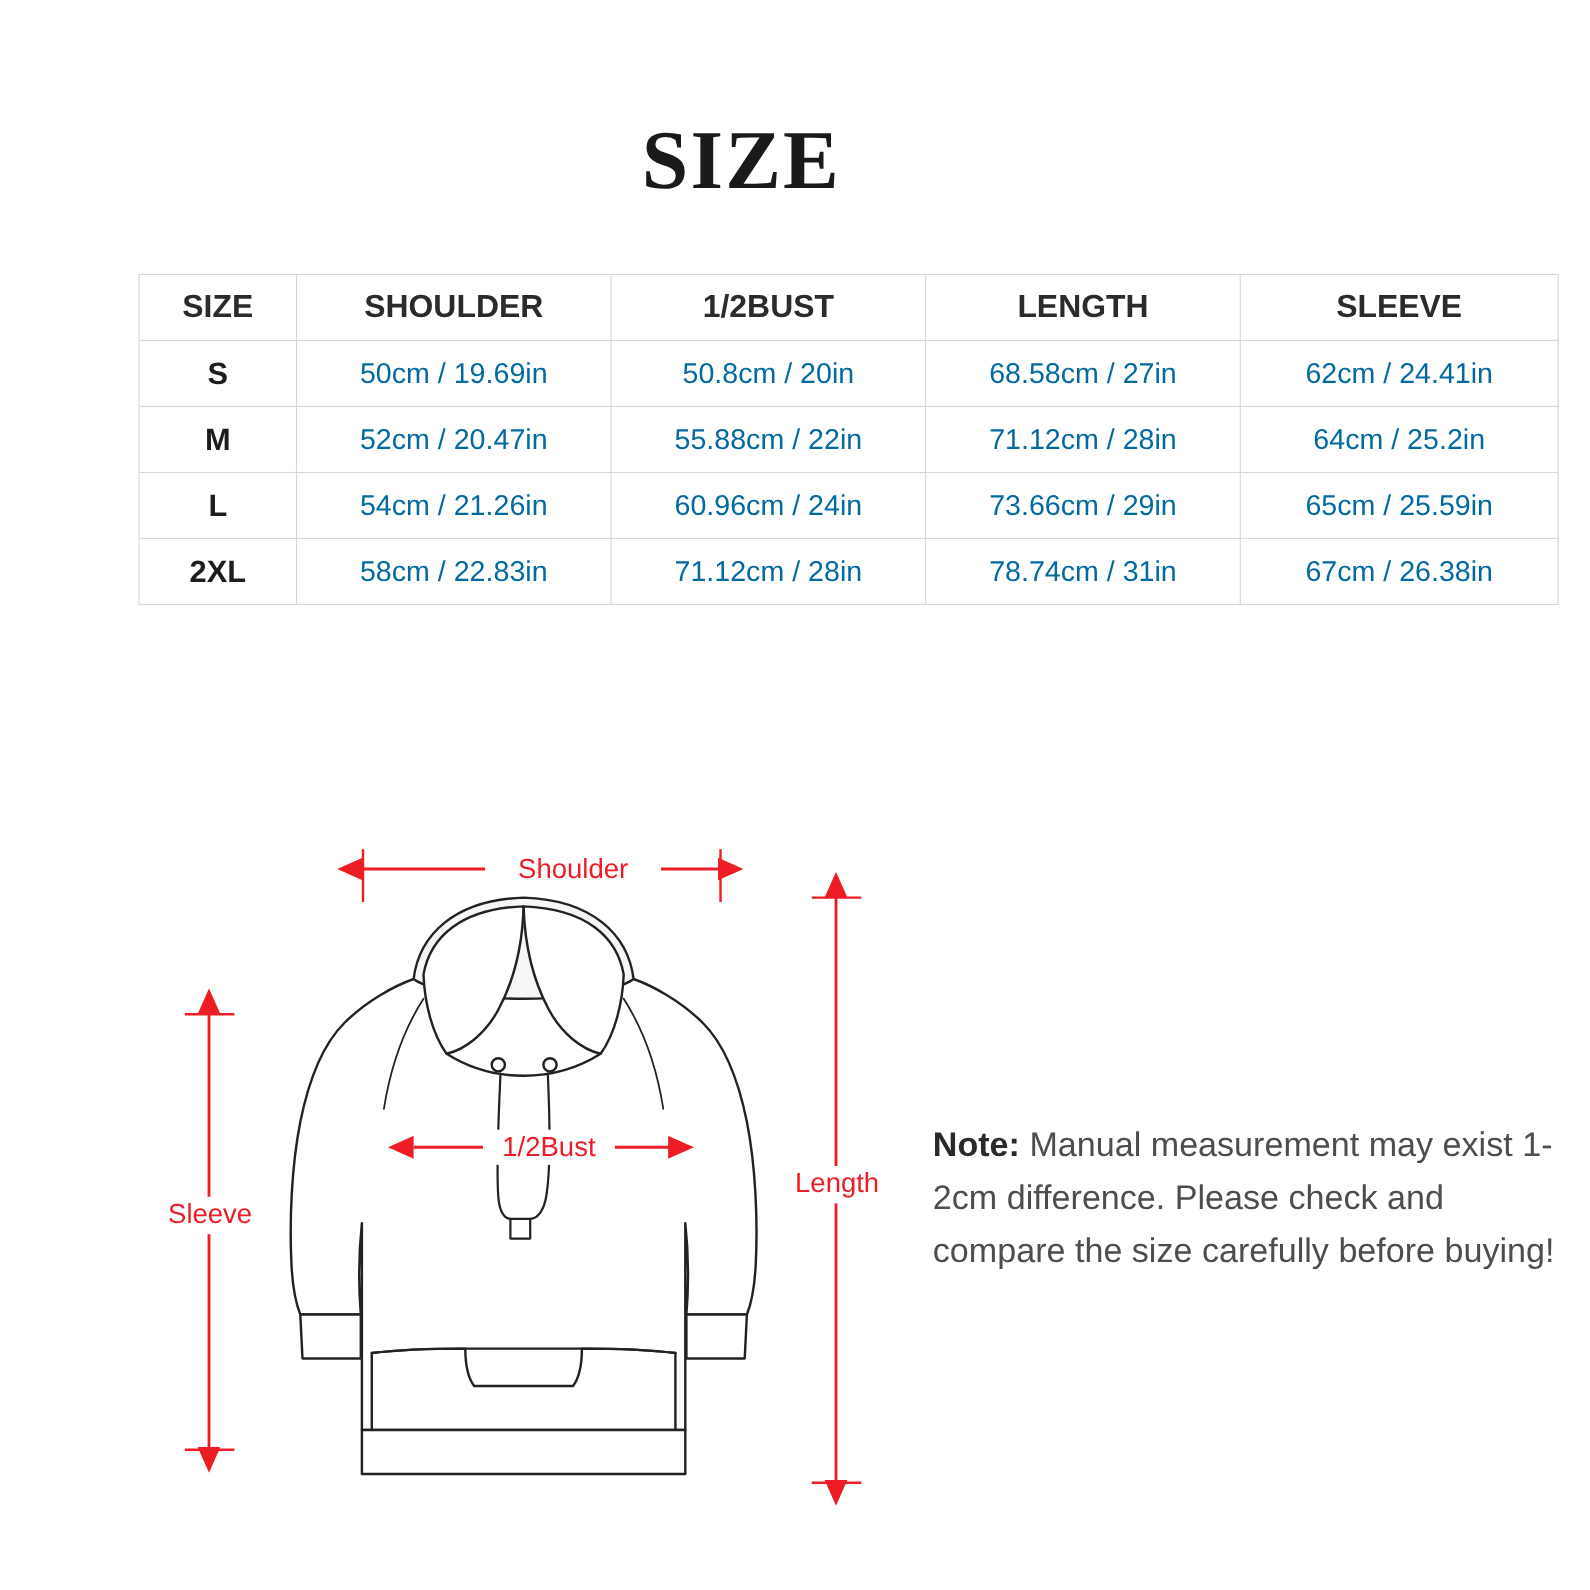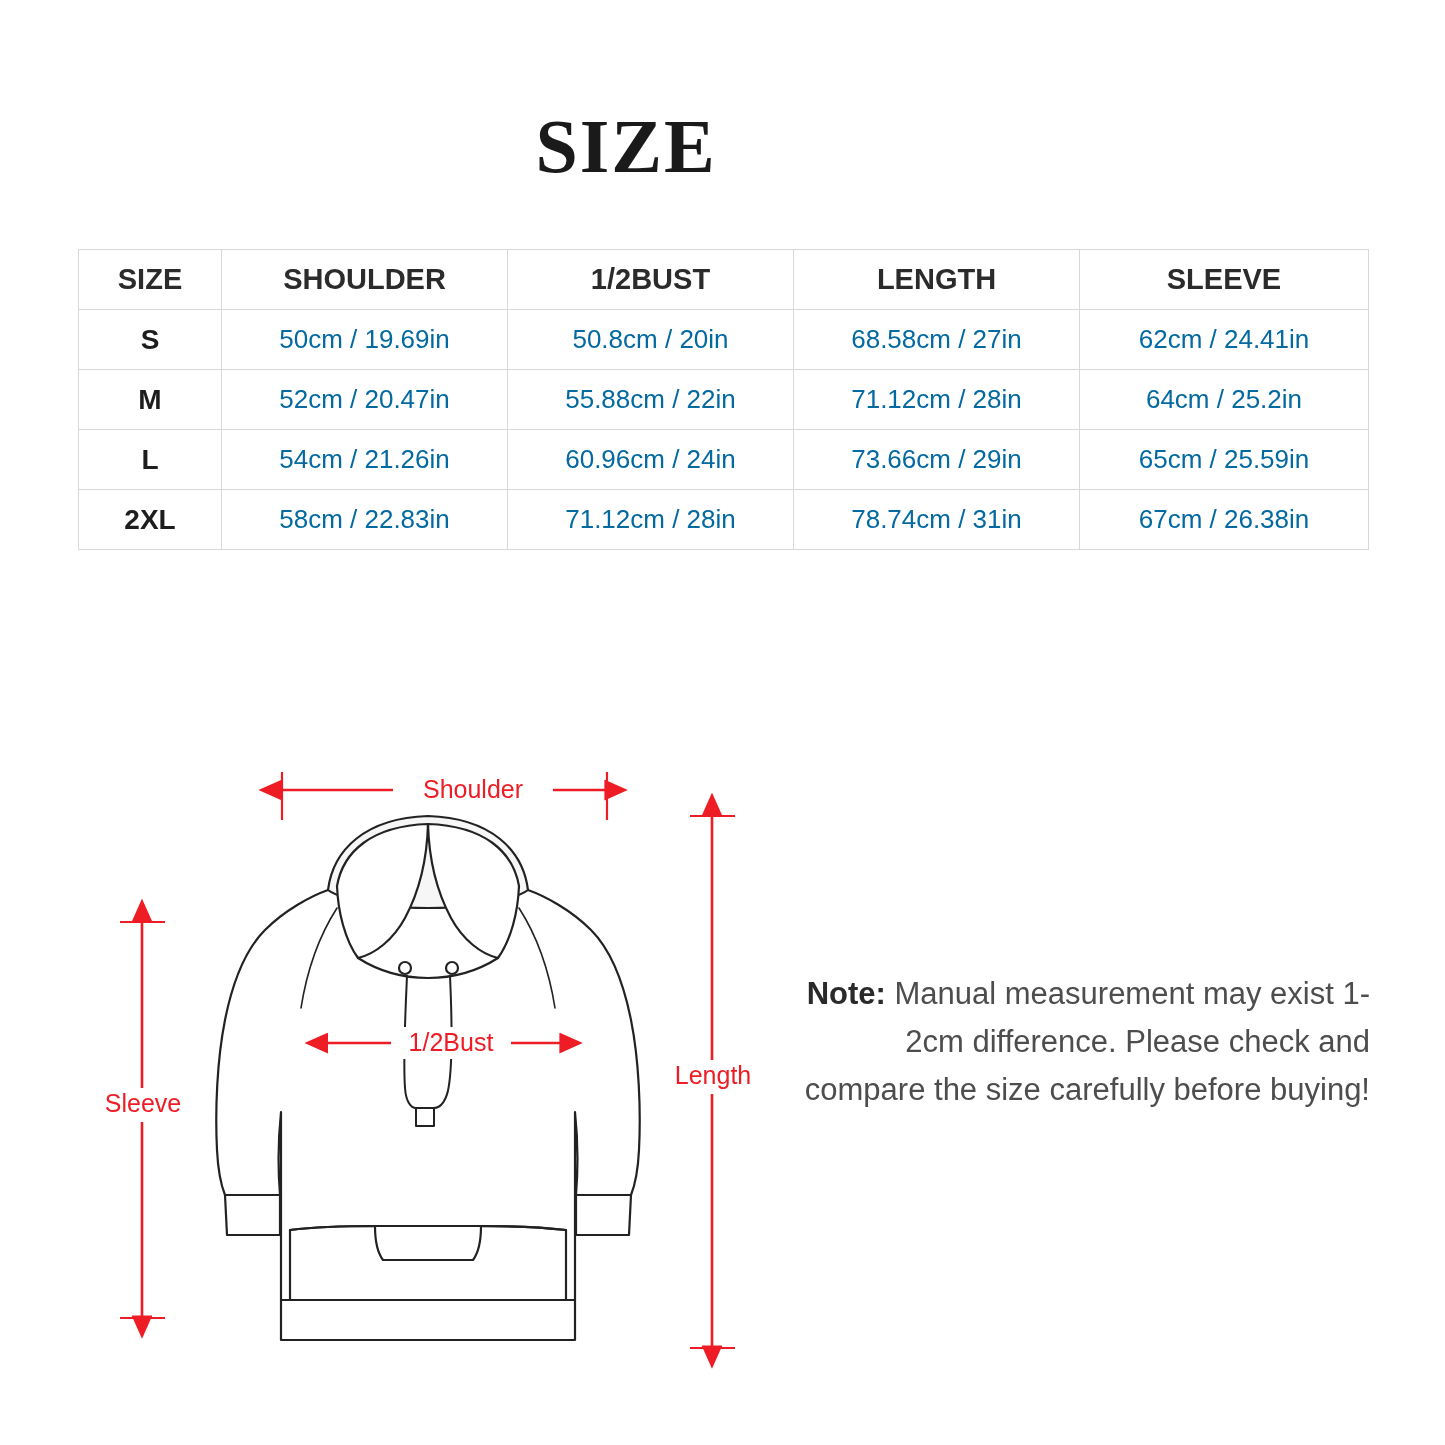--- a/index.html
+++ b/index.html
@@ -12,20 +12,21 @@
     height: 1445px;
     font-family: "Liberation Sans", sans-serif;
     color: #333;
     position: relative;
     overflow: hidden;
   }
   .page {
     width: 1252px;
     height: 1445px;
     position: relative;
+    margin-left: 48px;
   }
   .title {
     text-align: center;
     font-family: "Liberation Serif", serif;
     font-weight: bold;
     font-size: 76px;
     letter-spacing: 2px;
     color: #1a1a1a;
     margin: 0;
     padding-top: 108px;
@@ -78,26 +79,25 @@
     top: 740px;
     width: 720px;
     height: 660px;
   }
   .illo svg { display: block; }
 
   
   .note {
     position: absolute;
     left: 800px;
-    top: 970px;
+    top: 1017px;
     width: 570px;
     font-size: 31px;
     line-height: 1.55;
     color: #4d4d4d;
-    text-align: right;
   }
   .note b {
     color: #2a2a2a;
     font-weight: bold;
   }
 </style>
 </head>
 <body>
 
 <div class="page">

